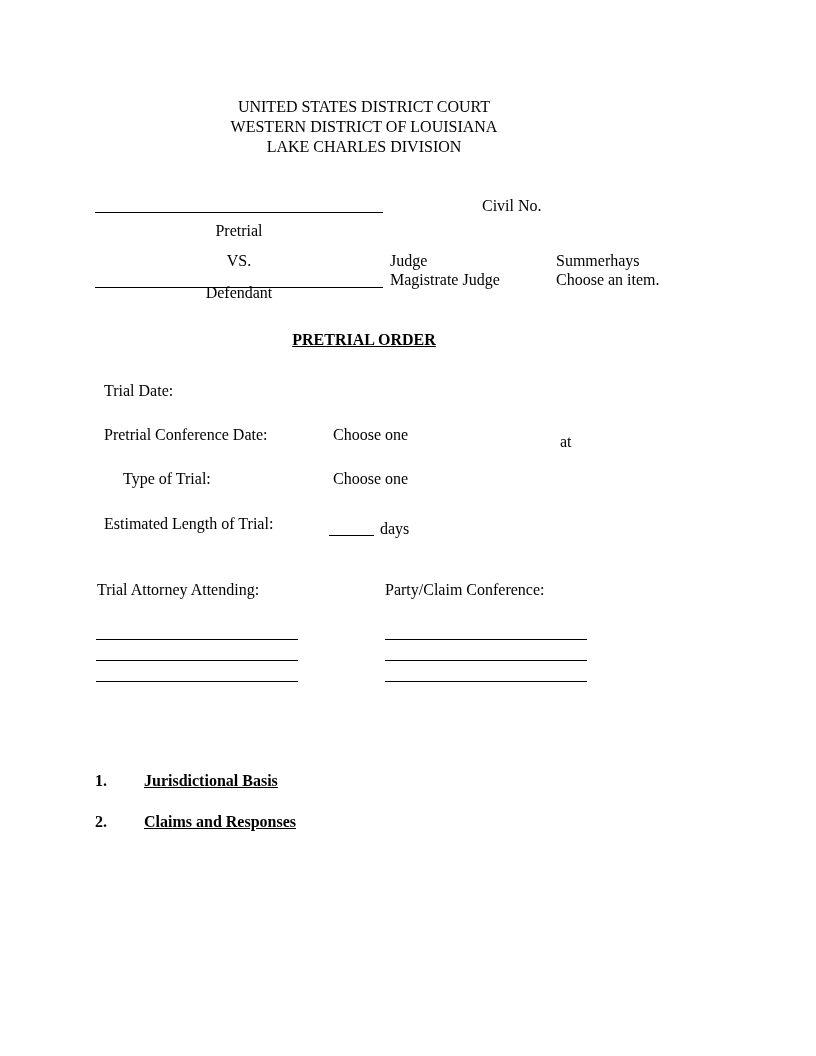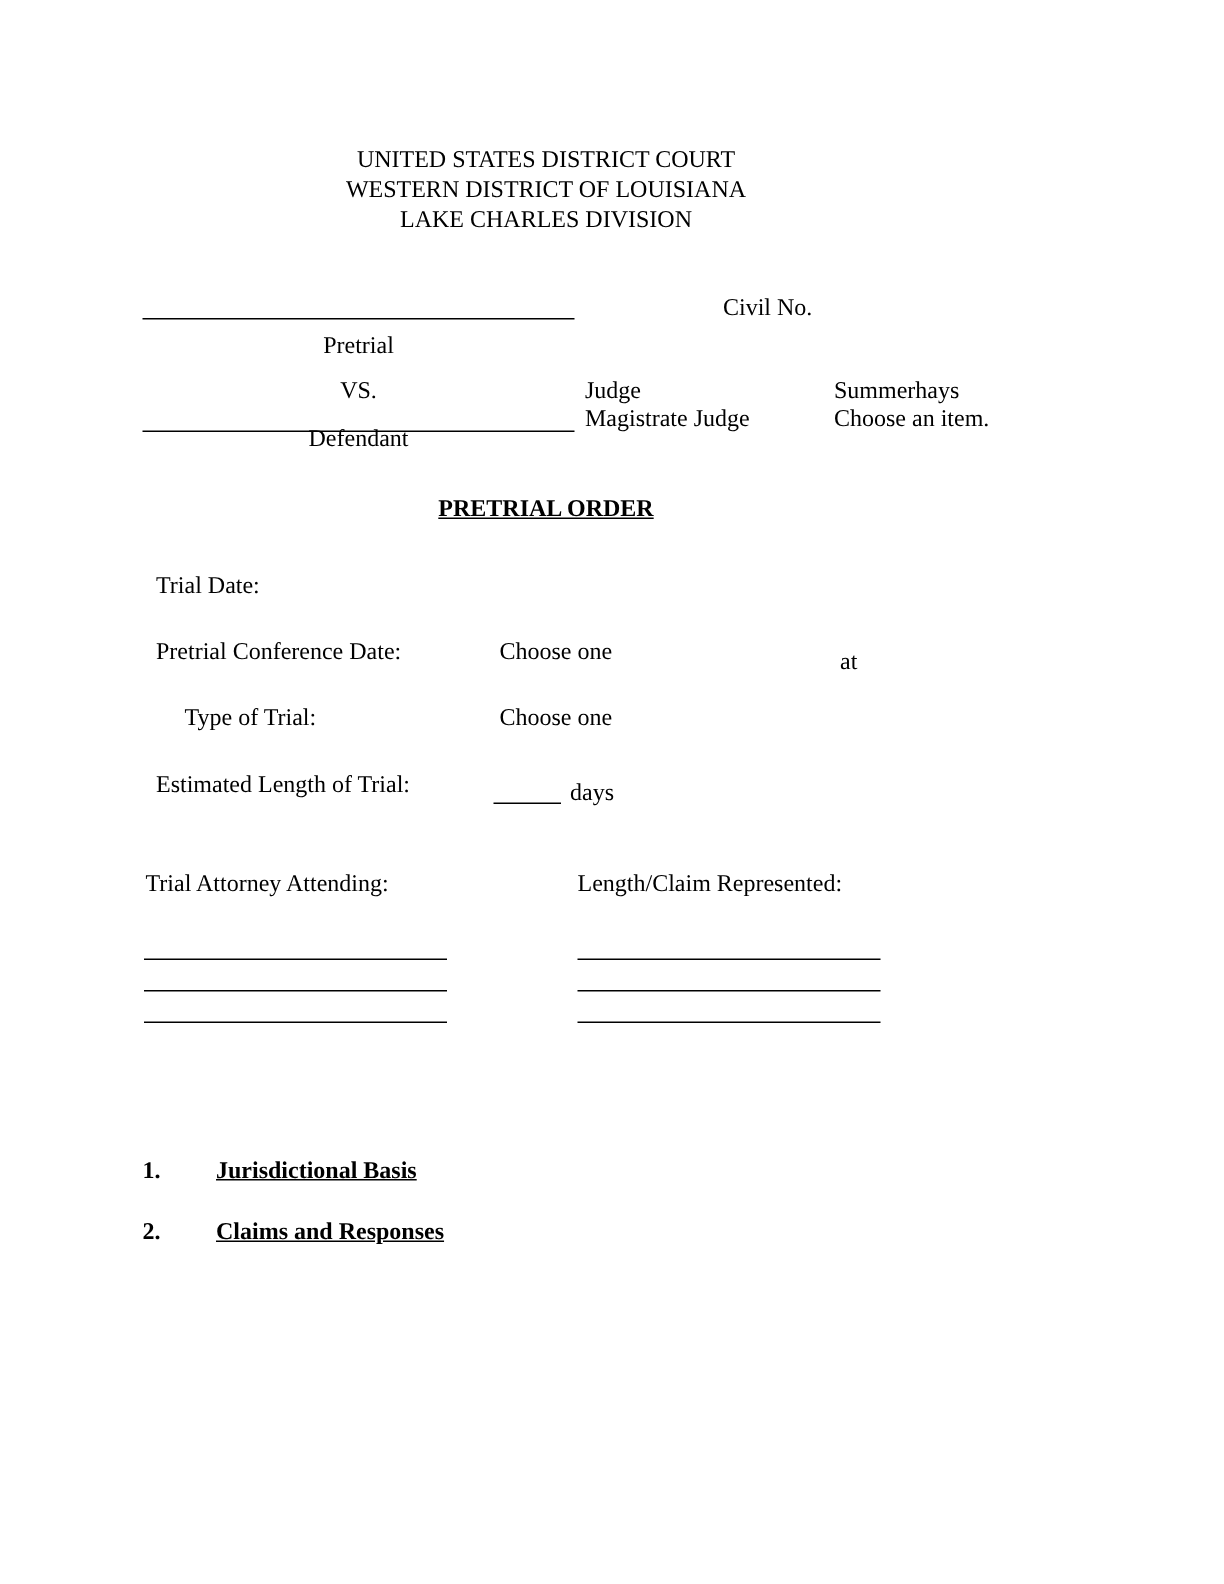--- a/index.html
+++ b/index.html
@@ -138,21 +138,21 @@
   <div class="abs lbl-at">at</div>
 
   <div class="abs lbl-type">Type of Trial:</div>
   <div class="abs val-type">Choose one</div>
 
   <div class="abs lbl-est">Estimated Length of Trial:</div>
   <div class="rule days-blank"></div>
   <div class="abs lbl-days">days</div>
 
   <div class="abs hdr-attending">Trial Attorney Attending:</div>
-  <div class="abs hdr-represented">Length/Claim Represented:</div>
+  <div class="abs hdr-represented">Party/Claim Conference:</div>
 
   <div class="rule att-line-l att-row-1"></div>
   <div class="rule att-line-l att-row-2"></div>
   <div class="rule att-line-l att-row-3"></div>
   <div class="rule att-line-r att-row-1"></div>
   <div class="rule att-line-r att-row-2"></div>
   <div class="rule att-line-r att-row-3"></div>
 
   <div class="section-row section-1">
     <span class="section-num">1.</span><span class="underlined">Jurisdictional Basis</span>

